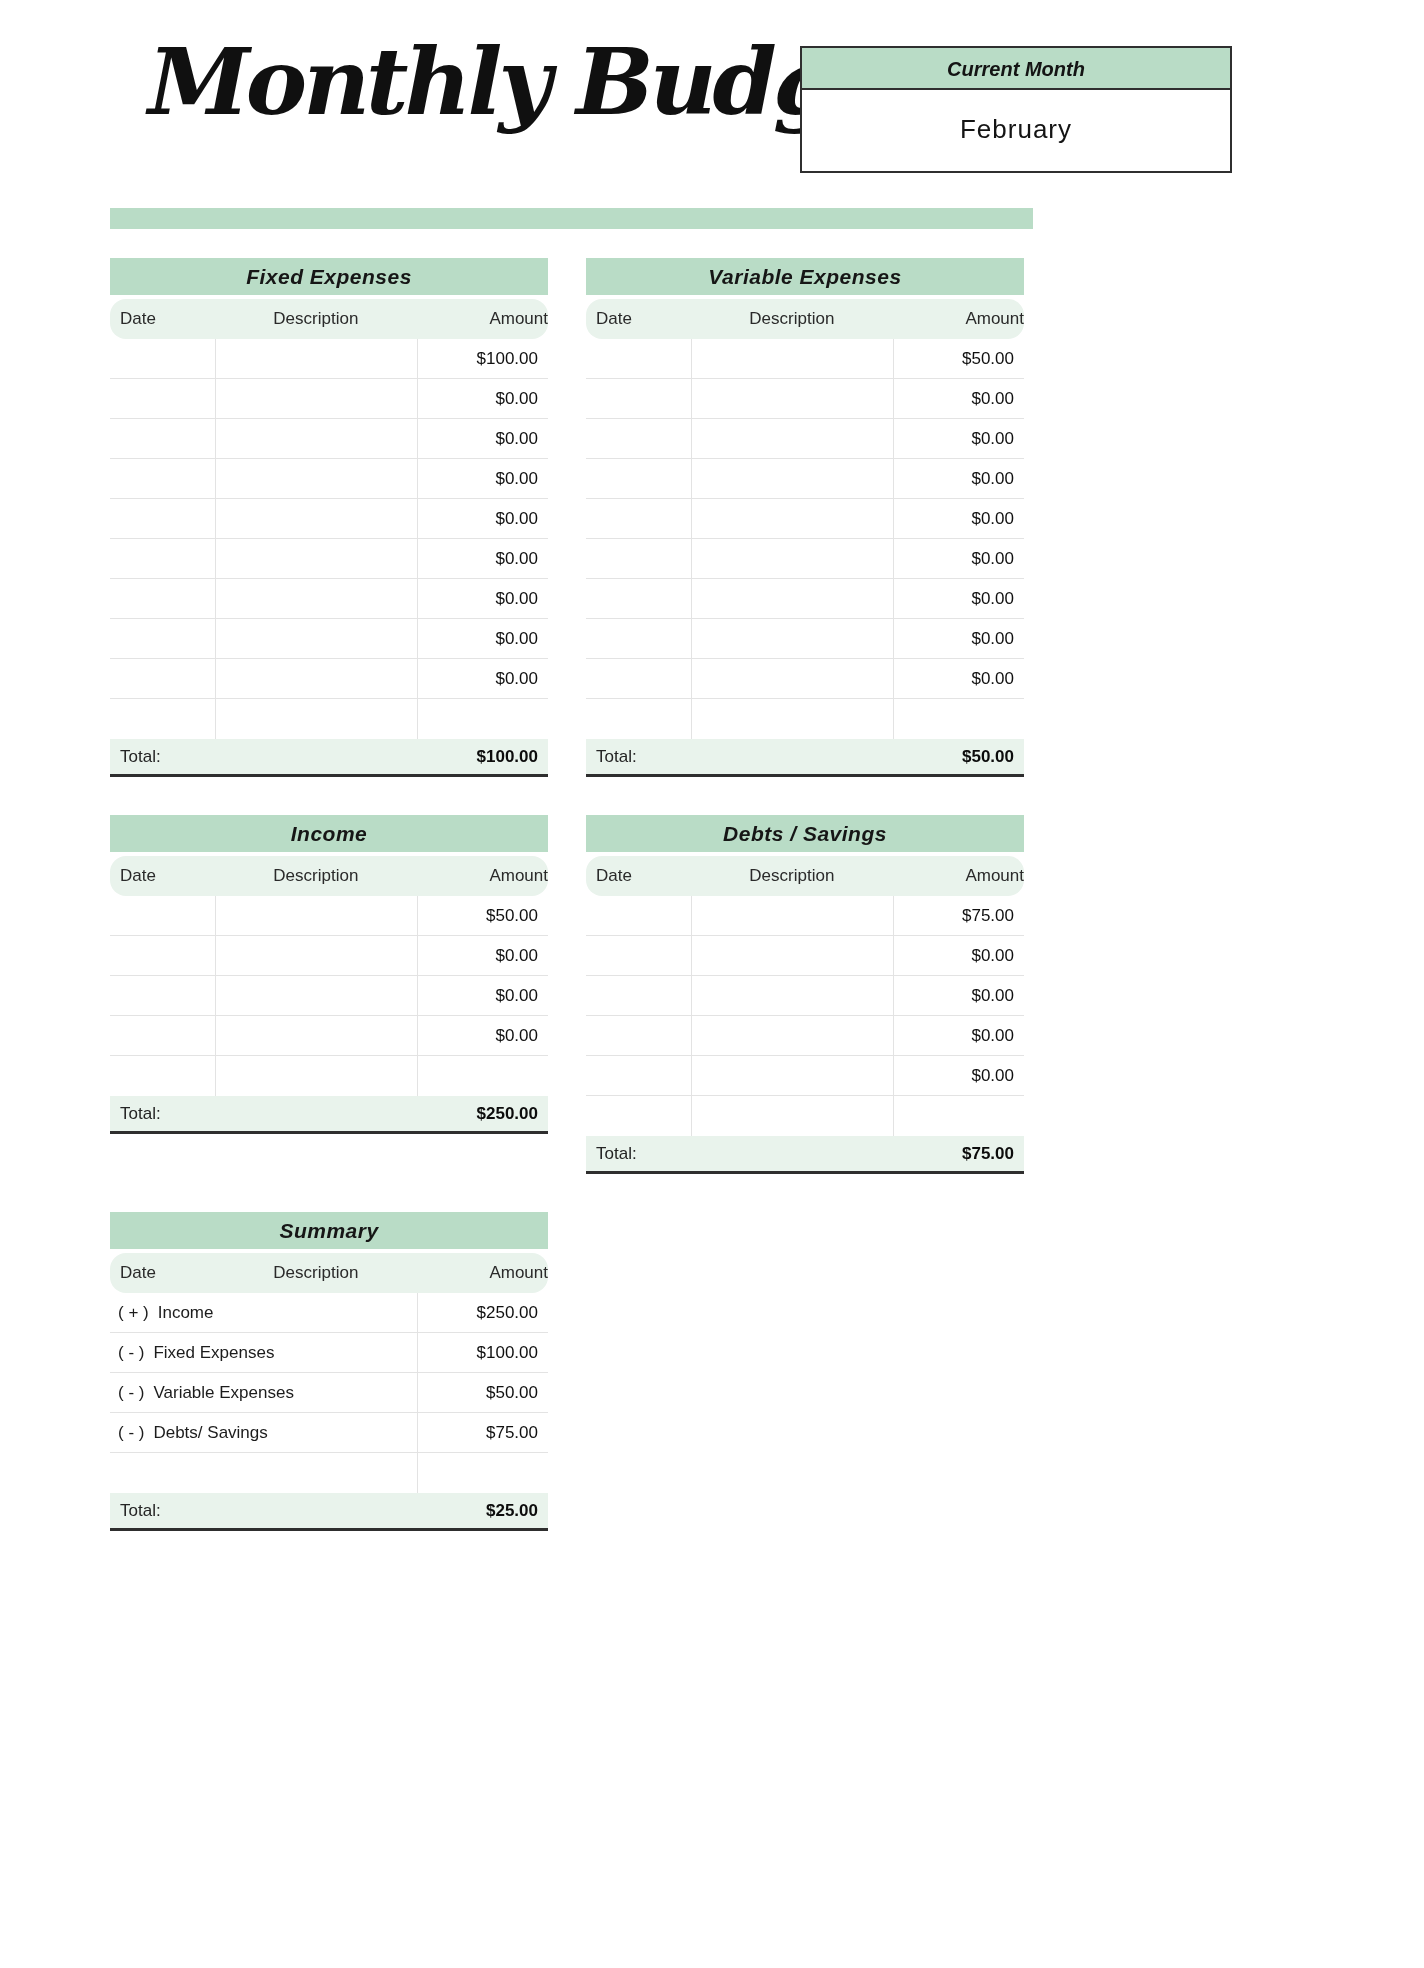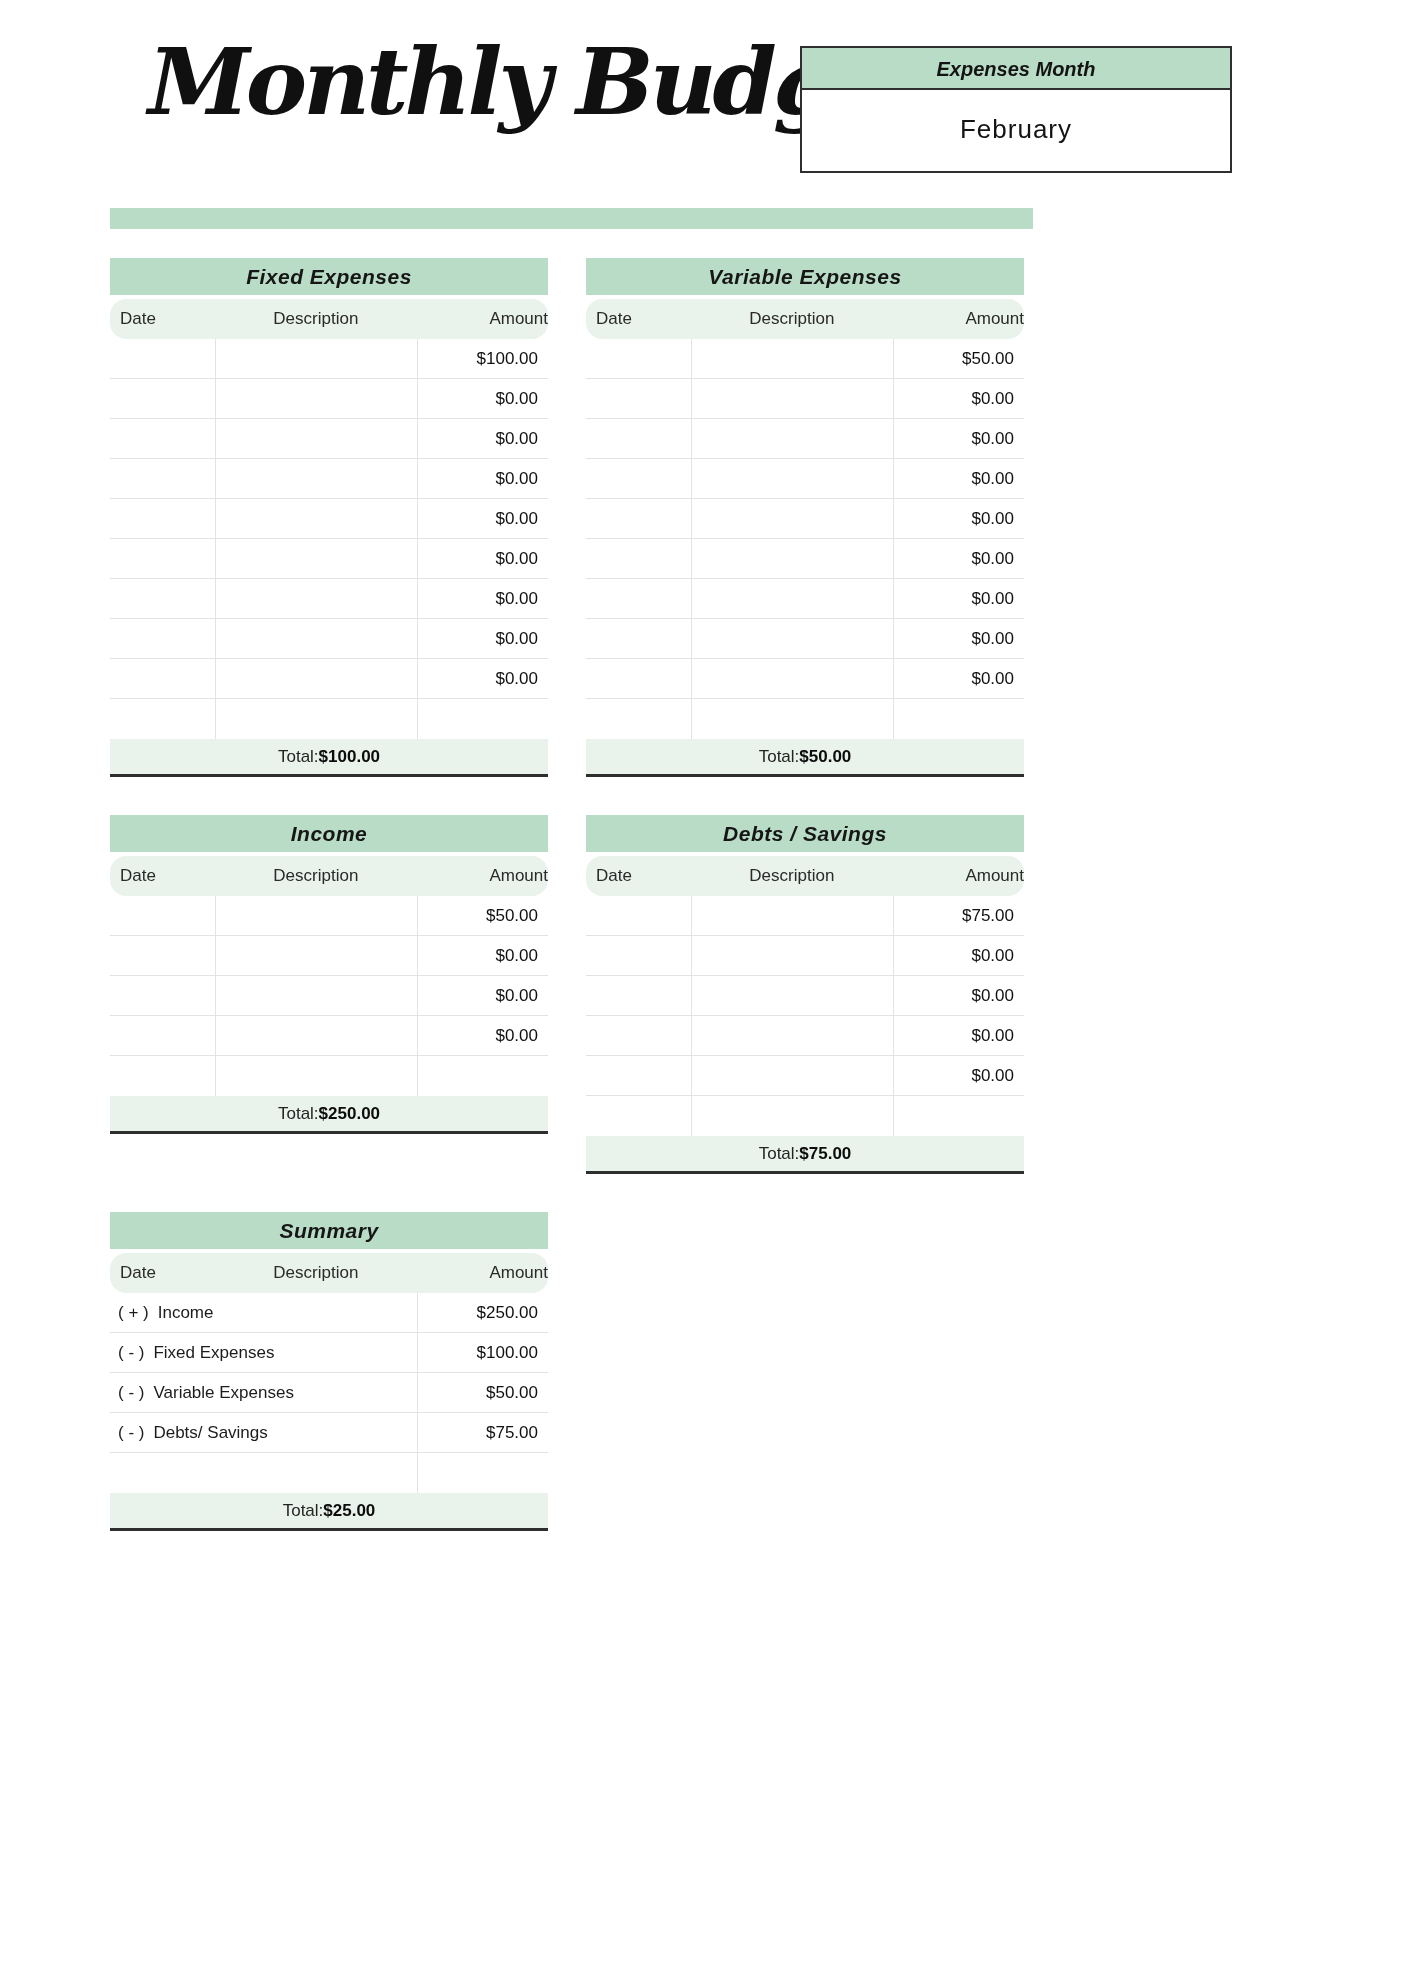--- a/index.html
+++ b/index.html
@@ -61,21 +61,21 @@
   .row { display:flex; height:40px; border-bottom:1px solid var(--line-light,#e3e3e3); }
   .row .c2 { border-left:1px solid var(--line-light,#e3e3e3); }
   .row .c3 {
     border-left:1px solid var(--line-light,#e3e3e3);
     text-align:right; padding-right:10px; line-height:39px;
     font-size:17px; color:#101010;
   }
   .row.spacer { border-bottom:none; }
 
   .total-row {
-    display:flex; justify-content:center; align-items:center;
+    display:flex; justify-content:space-between; align-items:center;
     height:38px; padding:0 10px;
     background:var(--row-green,#e9f3ec);
     border-bottom:3px solid var(--line-dark,#2e2e2e);
     font-size:17px; color:#242424;
   }
   .total-row .amt { font-weight:bold; color:#0c0c0c; }
 
   
   .sum-row { display:flex; height:40px; line-height:39px; border-bottom:1px solid var(--line-light,#e3e3e3); font-size:17px; color:#1c1c1c; }
   .sum-row .desc { width:70%; padding-left:8px; display:flex; gap:9px; }
@@ -88,21 +88,21 @@
   .note-lines .note-line:last-child { border-bottom:3px solid var(--line-dark,#2e2e2e); height:46px; }
 </style>
 </head>
 <body>
 
 <div class="page">
 
   <h1 class="main-title">Monthly Budget</h1>
 
   <div class="month-box">
-    <div class="month-label">Expenses Month</div>
+    <div class="month-label">Current Month</div>
     <div class="month-value">February</div>
   </div>
 
   <div class="divider-bar"></div>
 
   <div class="grid">
 
     <section class="table">
       <div class="table-title">Fixed Expenses</div>
       <div class="col-head">

